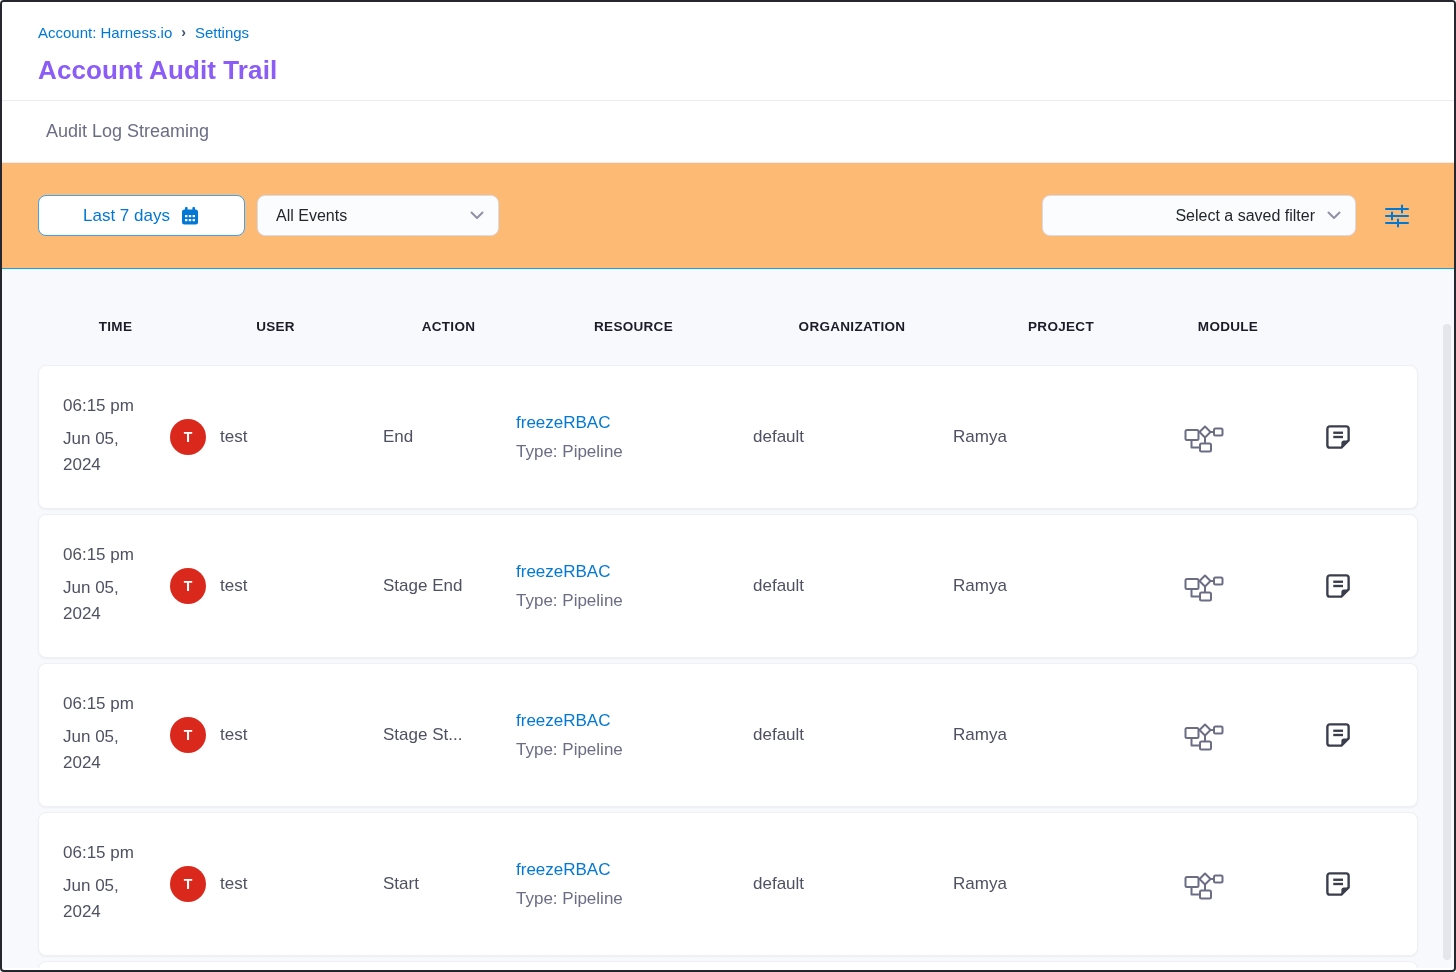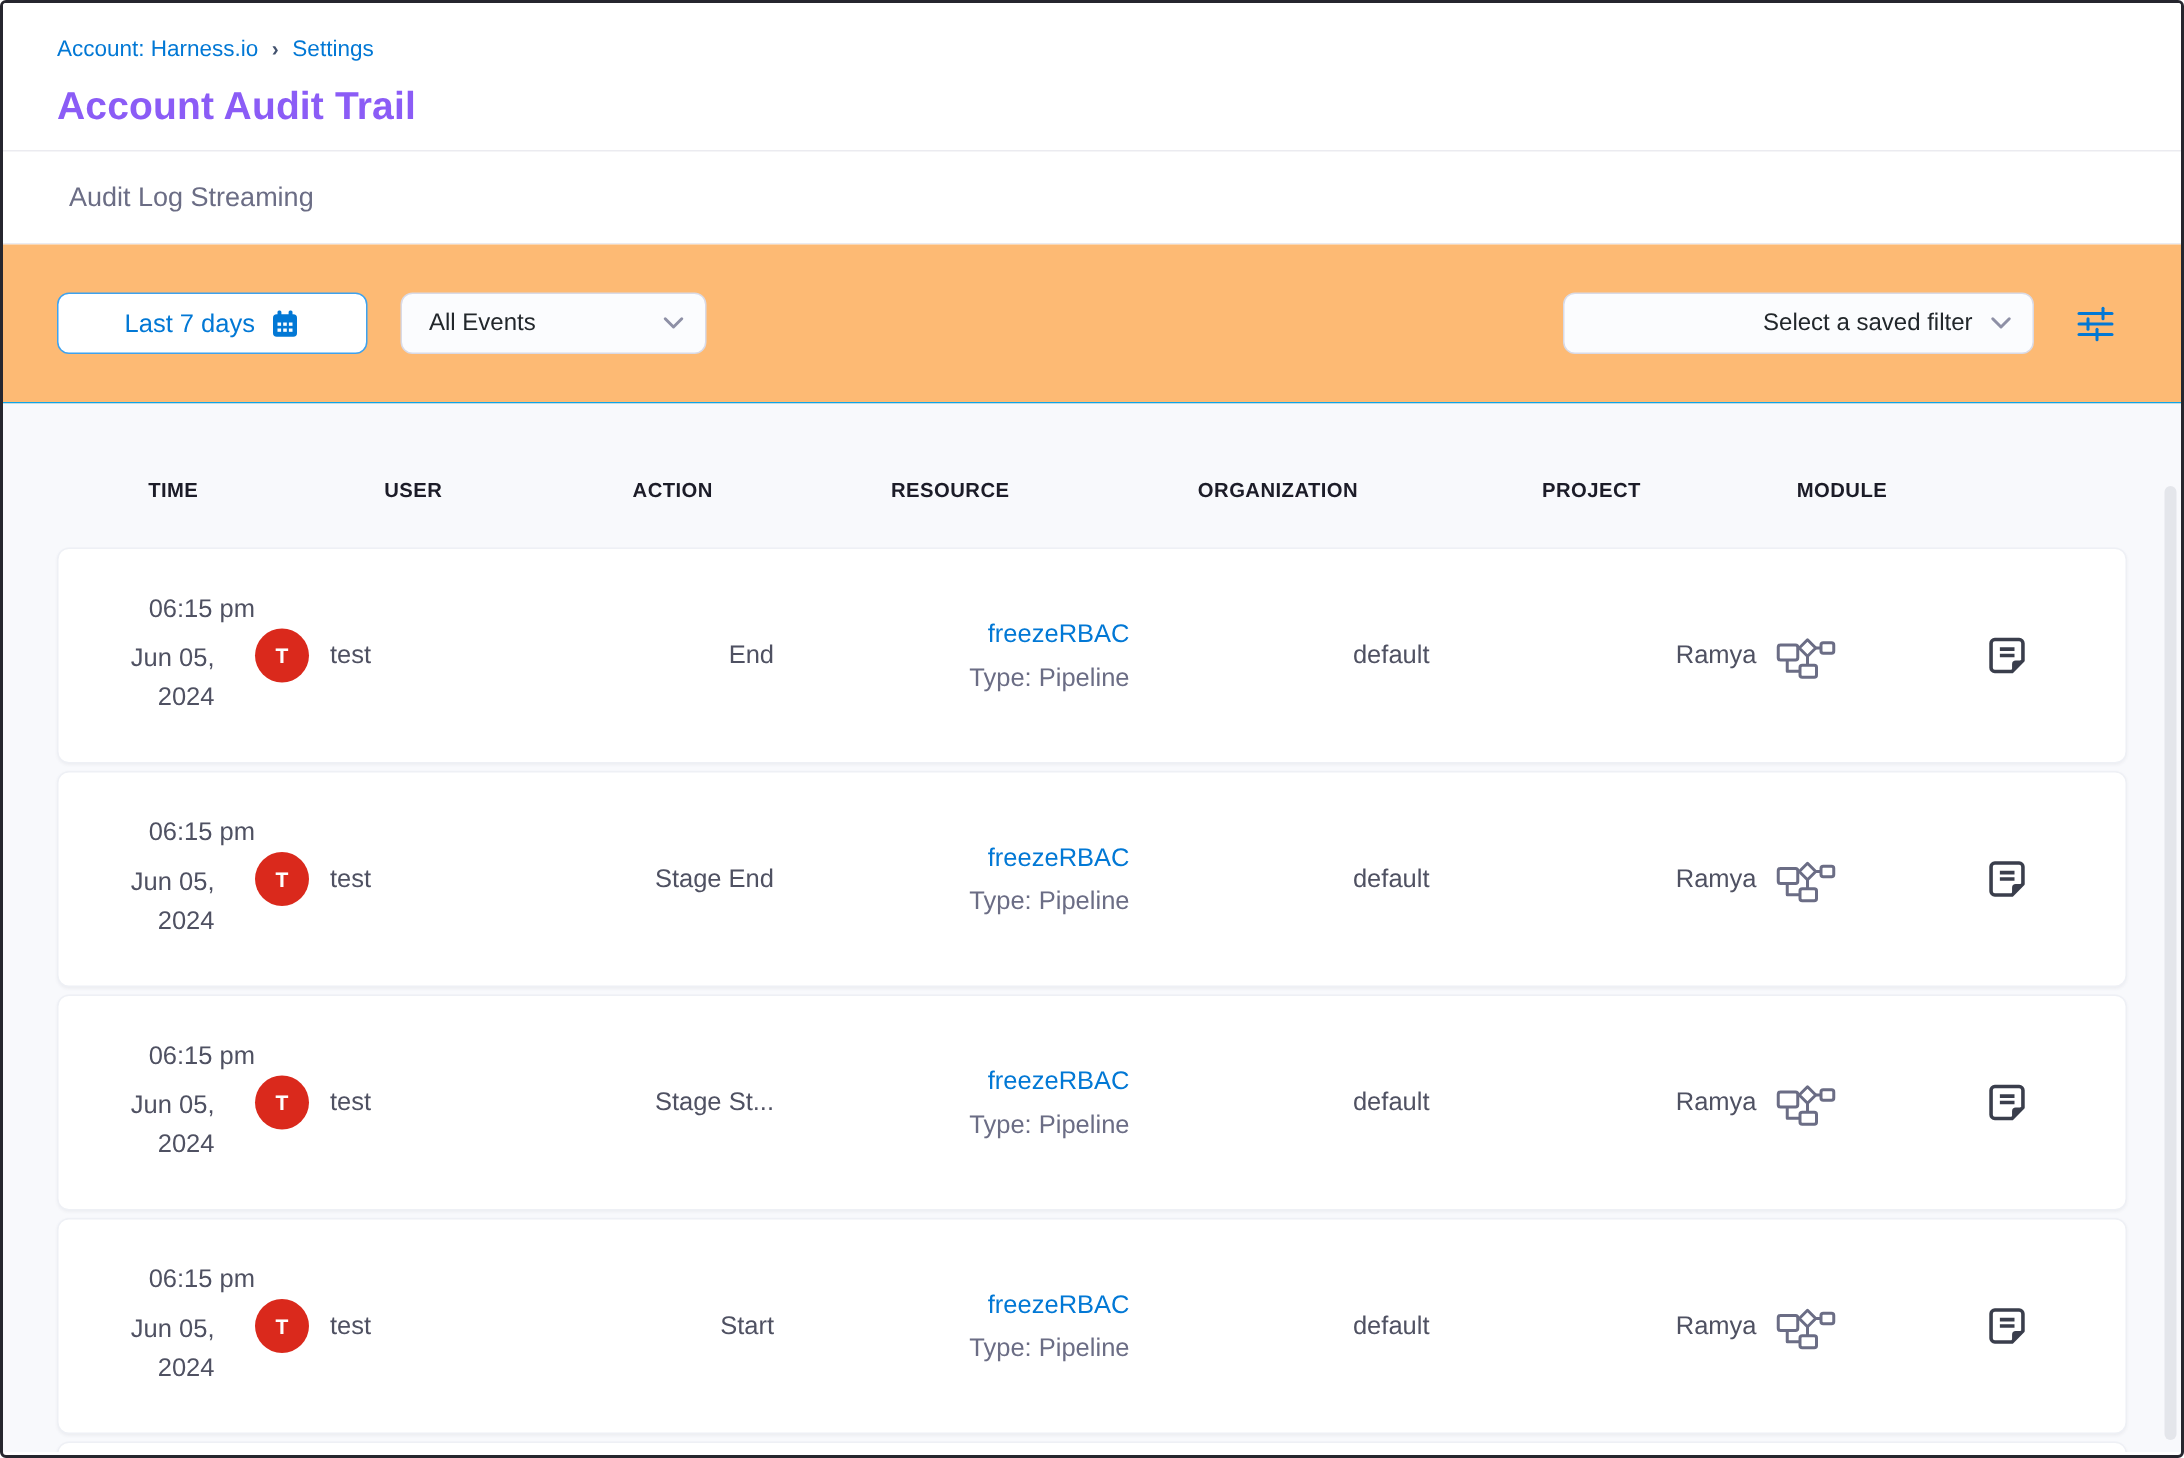--- a/index.html
+++ b/index.html
@@ -34,37 +34,37 @@
   
   .filter-bar { height: 106px; display: flex; align-items: center; padding: 0 36px;
                 border-bottom: 1px solid #0ea5e9; background: #fdba74; }
   .btn-date { height: 41px; min-width: 207px; display: inline-flex; align-items: center;
               justify-content: center; gap: 10px; border: 1.5px solid #3da2ef; border-radius: 8px;
               background: #fff; color: #0278d5; font-size: 17px; cursor: pointer;
               font-family: inherit; }
   .dropdown { height: 41px; display: inline-flex; align-items: center; justify-content: space-between;
               border: 1px solid #d9dae6; border-radius: 8px; background: #fbfcfe;
               font-size: 16px; color: #22272b; padding: 0 14px 0 18px; cursor: pointer; }
-  .dd-events { width: 204px; margin-left: 22px; gap: 32px; }
+  .dd-events { width: 242px; margin-left: 12px; gap: 32px; }
   .dd-saved  { width: 314px; margin-left: auto; justify-content: flex-end; }
   .chev { flex: none; margin-left: 12px; }
   .btn-filter-settings { background: none; border: none; cursor: pointer; margin-left: 28px;
                          margin-right: 8px; display: flex; align-items: center; }
 
   
   .table-section { background: #f8f9fc; height: 699px; padding: 0 36px; overflow: hidden; }
   .grid-row { display: grid;
               grid-template-columns: 107px 213px 133px 237px 200px 218px 116px 1fr;
               align-items: center; }
   .table-header { padding: 50px 12px 0 24px; margin-bottom: 31px; }
   .th { font-size: 13.5px; font-weight: 700; color: #1c1c28; letter-spacing: .3px; text-align: center; }
 
   .row-card { background: #fff; border: 1px solid #eef0f5; border-radius: 8px;
               box-shadow: 0 1px 2px rgba(96,97,112,.07); height: 144px; margin-bottom: 5px;
-              padding: 0 12px 0 24px; cursor: pointer; text-align: right; }
+              padding: 0 12px 0 24px; cursor: pointer; }
   .row-card.partial { height: 40px; margin-bottom: 0; }
 
   .cell { font-size: 17px; color: #4f5162; }
   .cell-time .time { margin-bottom: 10px; }
   .cell-time .date { width: 80px; line-height: 1.55; }
   .cell-user { display: flex; align-items: center; gap: 14px; }
   .avatar { width: 36px; height: 36px; border-radius: 50%; background: #da291c; color: #fff;
             font-size: 14px; font-weight: 700; display: inline-flex; align-items: center;
             justify-content: center; flex: none; }
   .resource-link { color: #0278d5; text-decoration: none; cursor: pointer; display: inline-block;

